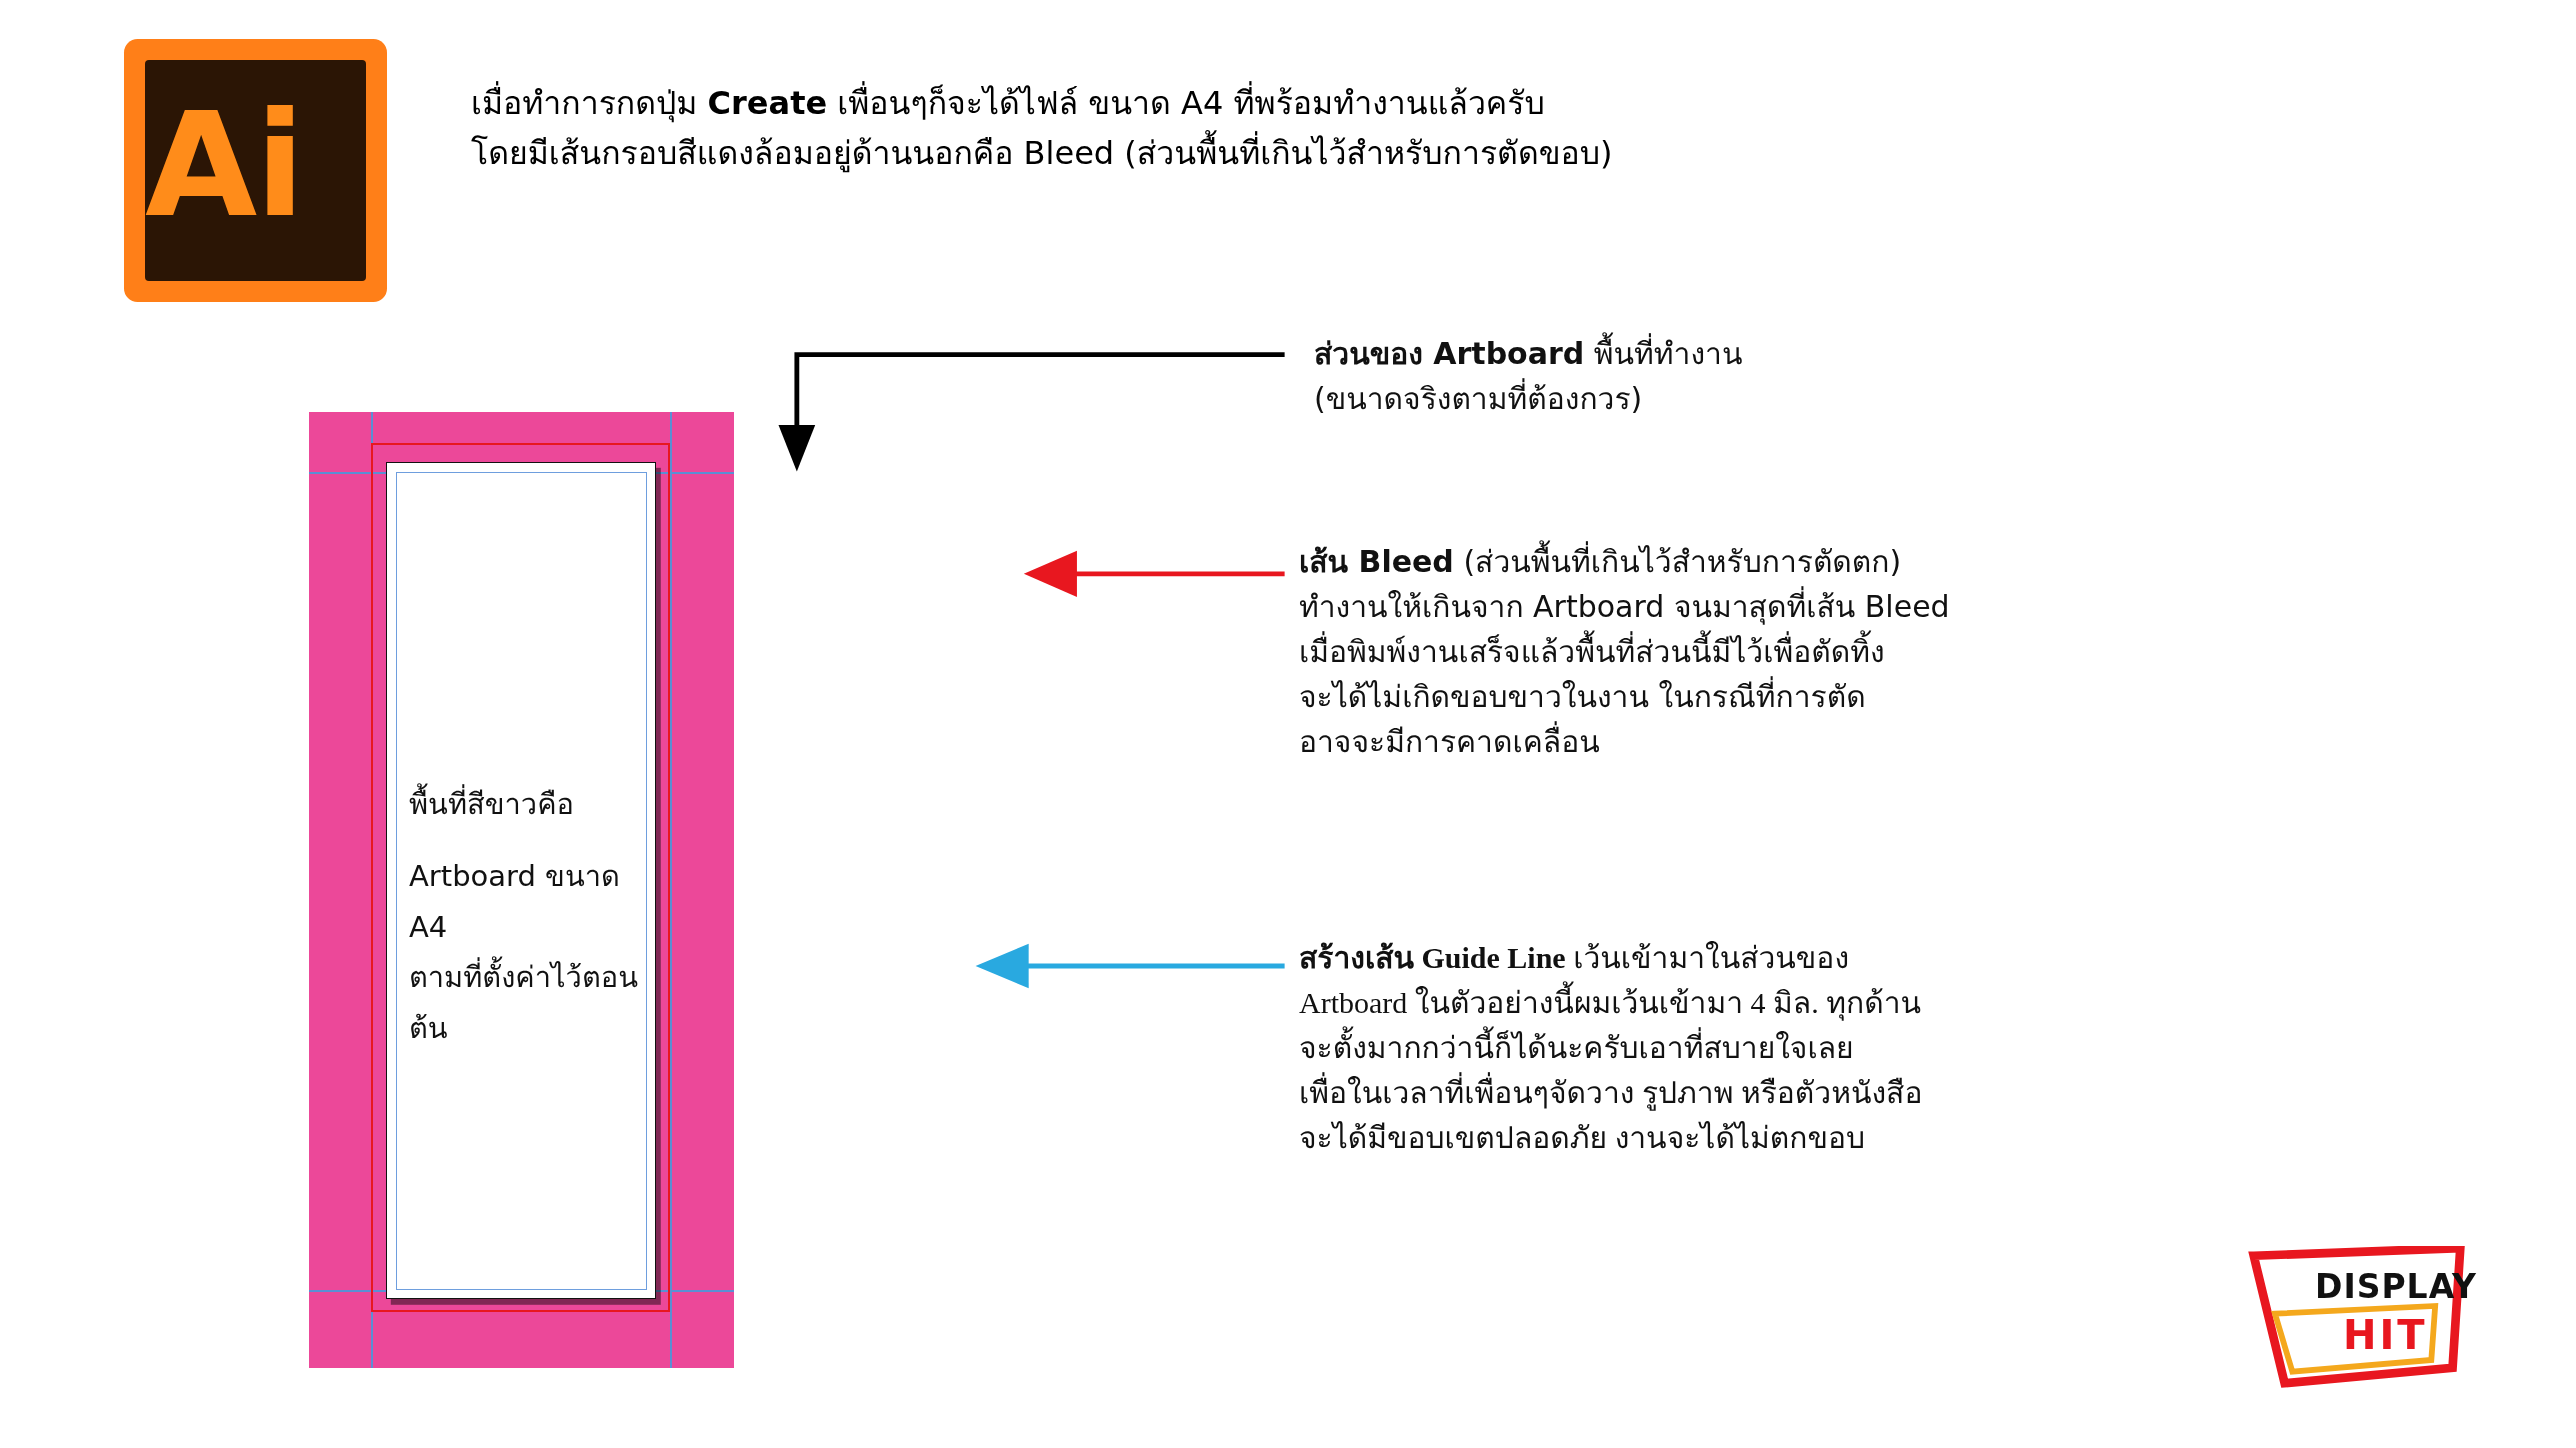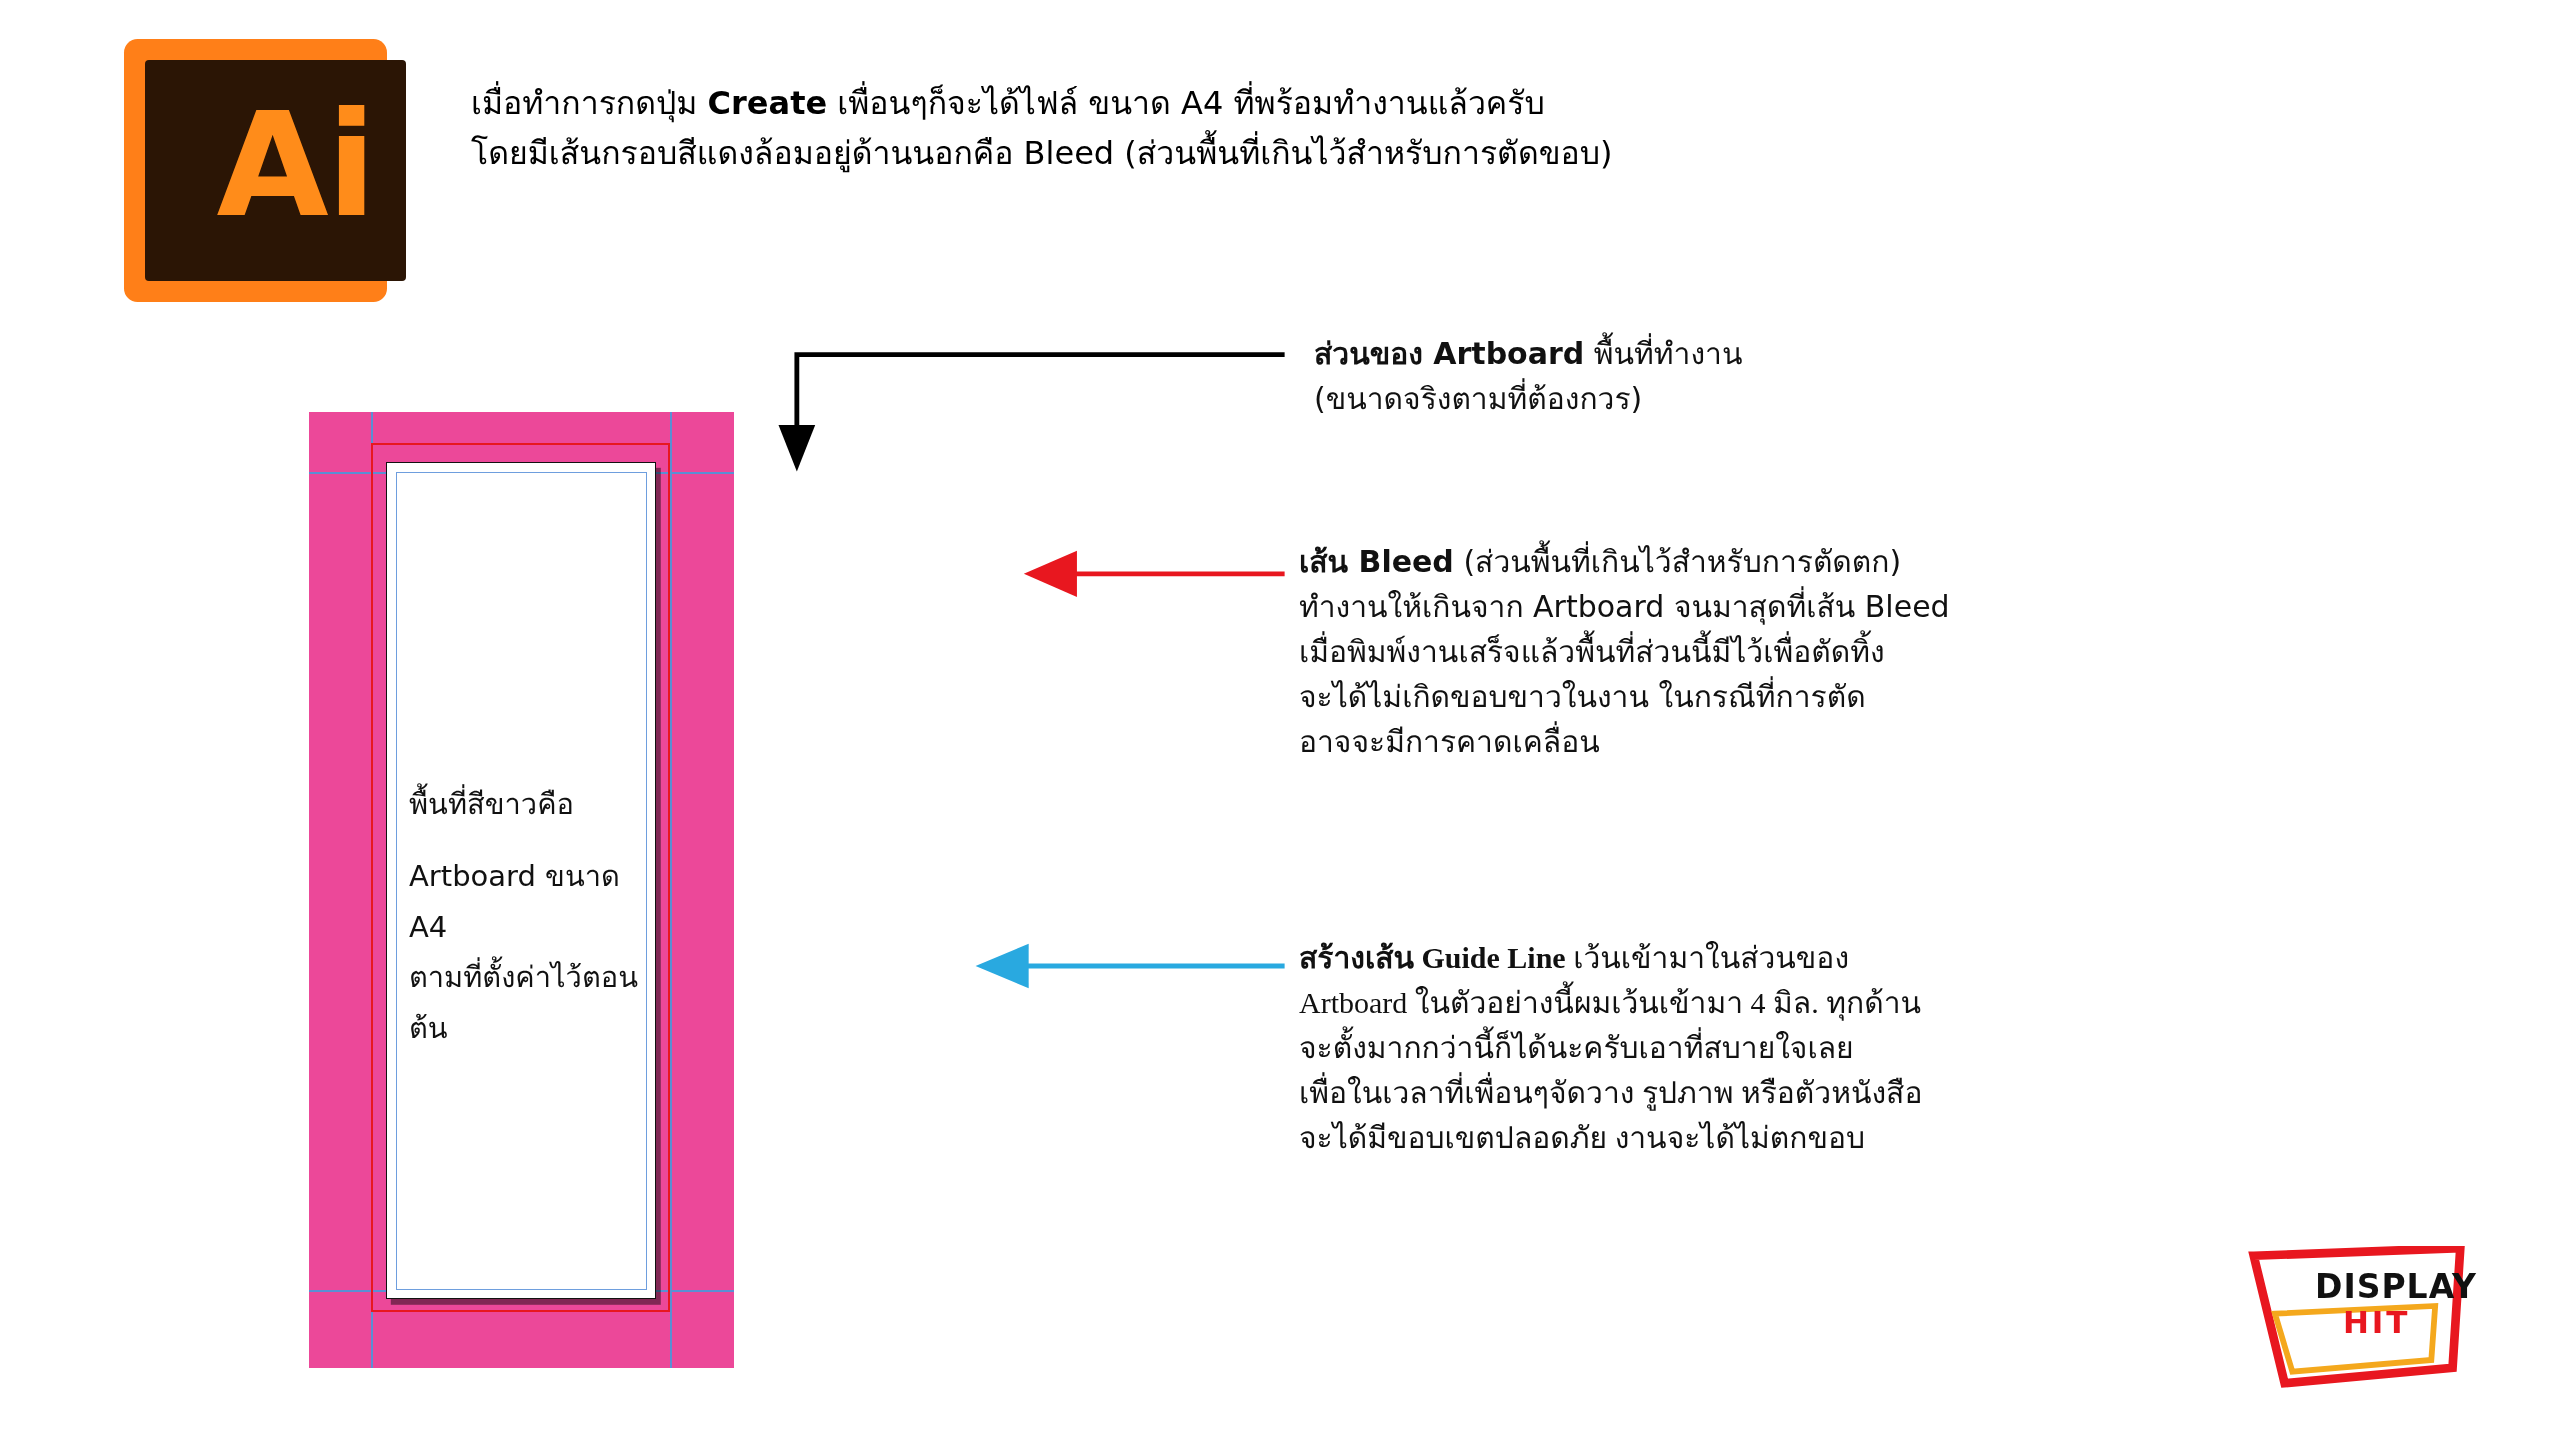--- a/index.html
+++ b/index.html
@@ -27,22 +27,21 @@
     box-sizing: border-box;
     padding: 21px;
   }
   #ai-logo-inner {
     width: 100%;
     height: 100%;
     background: #2b1505;
     border-radius: 3.9px;
     display: flex;
     align-items: center;
-    justify-content: center;
-    padding-left: 40px;
+    justify-content: flex-start;
   }
   #ai-logo-text {
     color: #ff8c1a;
     font-size: 145px;
     font-weight: bold;
     line-height: 1;
     font-family: "DejaVu Sans", "Liberation Sans", sans-serif;
     letter-spacing: -1.9px;
     transform: translateY(-5.8px);
   }
@@ -159,22 +158,22 @@
     position: absolute;
     left: 25px; top: 21px;
     font-size: 33px;
     font-weight: bold;
     letter-spacing: 1px;
     color: #111;
     margin-left: 44px;
   }
   #dh-word2 {
     position: absolute;
-    left: 97px; top: 58px;
-    font-size: 31px;
+    left: 97px; top: 66px;
+    font-size: 40px;
     font-weight: bold;
     letter-spacing: 2.9px;
     color: #e8171f;
   }
 </style>
 </head>
 <body>
 
 <div id="ai-logo">
   <div id="ai-logo-inner">

